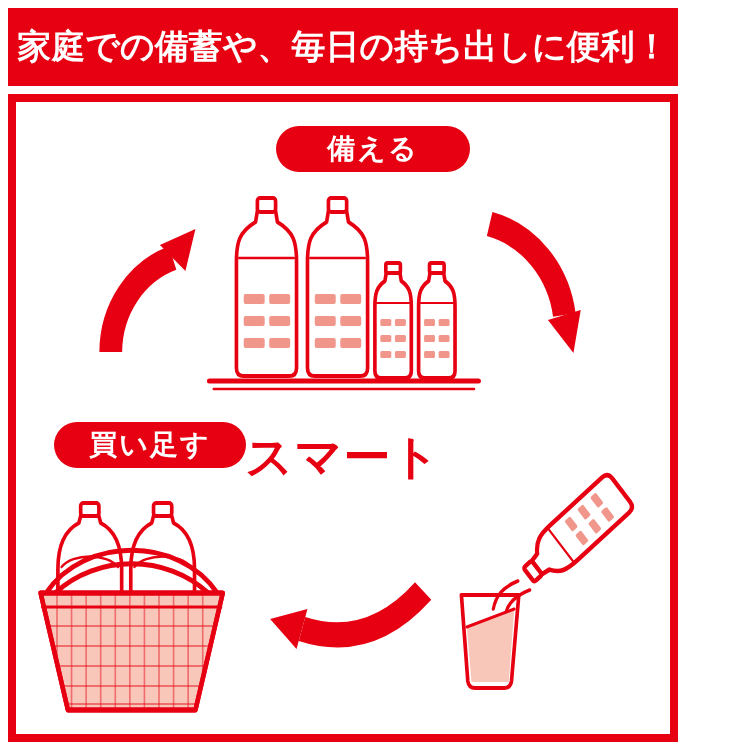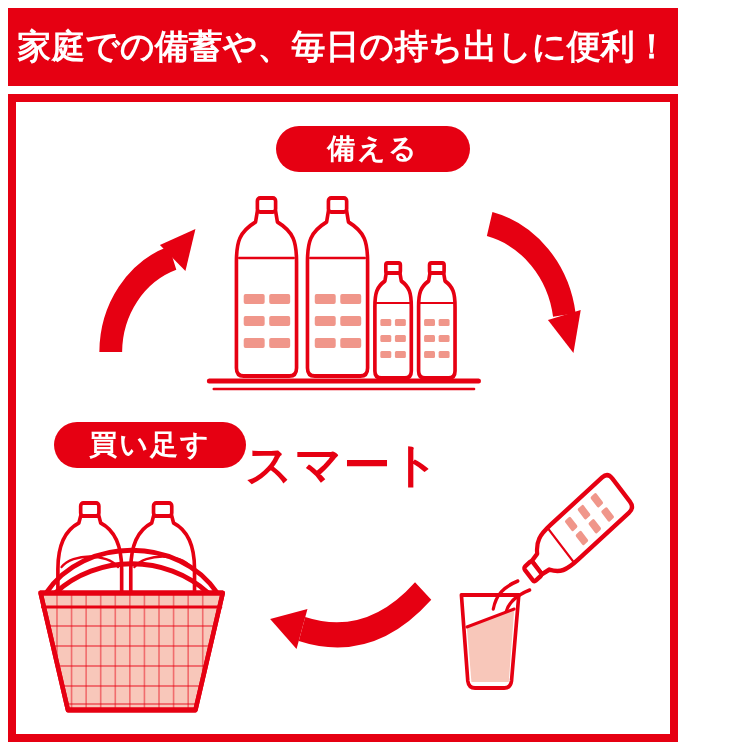--- a/index.html
+++ b/index.html
@@ -10,21 +10,21 @@
   .banner { height:78px; background:var(--red); display:flex; align-items:center; justify-content:center; flex:0 0 78px; }
   .banner h1 { color:#fff; font-size:34px; font-weight:900; white-space:nowrap; letter-spacing:0; }
   .board { position:relative; flex:1; border:8px solid var(--red); background:#fff; overflow:hidden; }
   .art { position:absolute; inset:0; width:100%; height:100%; }
   .pill { position:absolute; background:var(--red); color:#fff; border-radius:24px;
           display:flex; align-items:center; justify-content:center;
           font-weight:900; font-size:28px; letter-spacing:2px; }
   #pill-prepare { left:260px; top:24px;  width:194px; height:46px; }
   #pill-restock { left:38px;  top:320px; width:192px; height:46px; }
   #pill-use     { left:480px; top:320px; width:200px; height:46px; }
-  .center-title { position:absolute; left:50%; top:336px; transform:translateX(-50%);
+  .center-title { position:absolute; left:50%; top:328px; transform:translateX(-50%);
                   color:var(--red); font-size:47px; font-weight:900; text-align:center;
                   line-height:1.15; letter-spacing:1px; white-space:nowrap; }
   
   .ol   { fill:#fff; stroke:var(--red); stroke-width:4; stroke-linejoin:round; }
   .ln   { fill:none; stroke:var(--red); stroke-linecap:round; stroke-linejoin:round; }
   .dash { fill:var(--pink_dark); }
   .panel{ fill:var(--pink); stroke:var(--red); stroke-width:5; stroke-linejoin:round; }
   .edge { fill:none; stroke:var(--red); stroke-width:5; stroke-linejoin:round; }
   .grid { fill:none; stroke:var(--red); stroke-width:1.8; opacity:.45; }
   .arrow{ fill:none; stroke:var(--red); stroke-width:25; }

